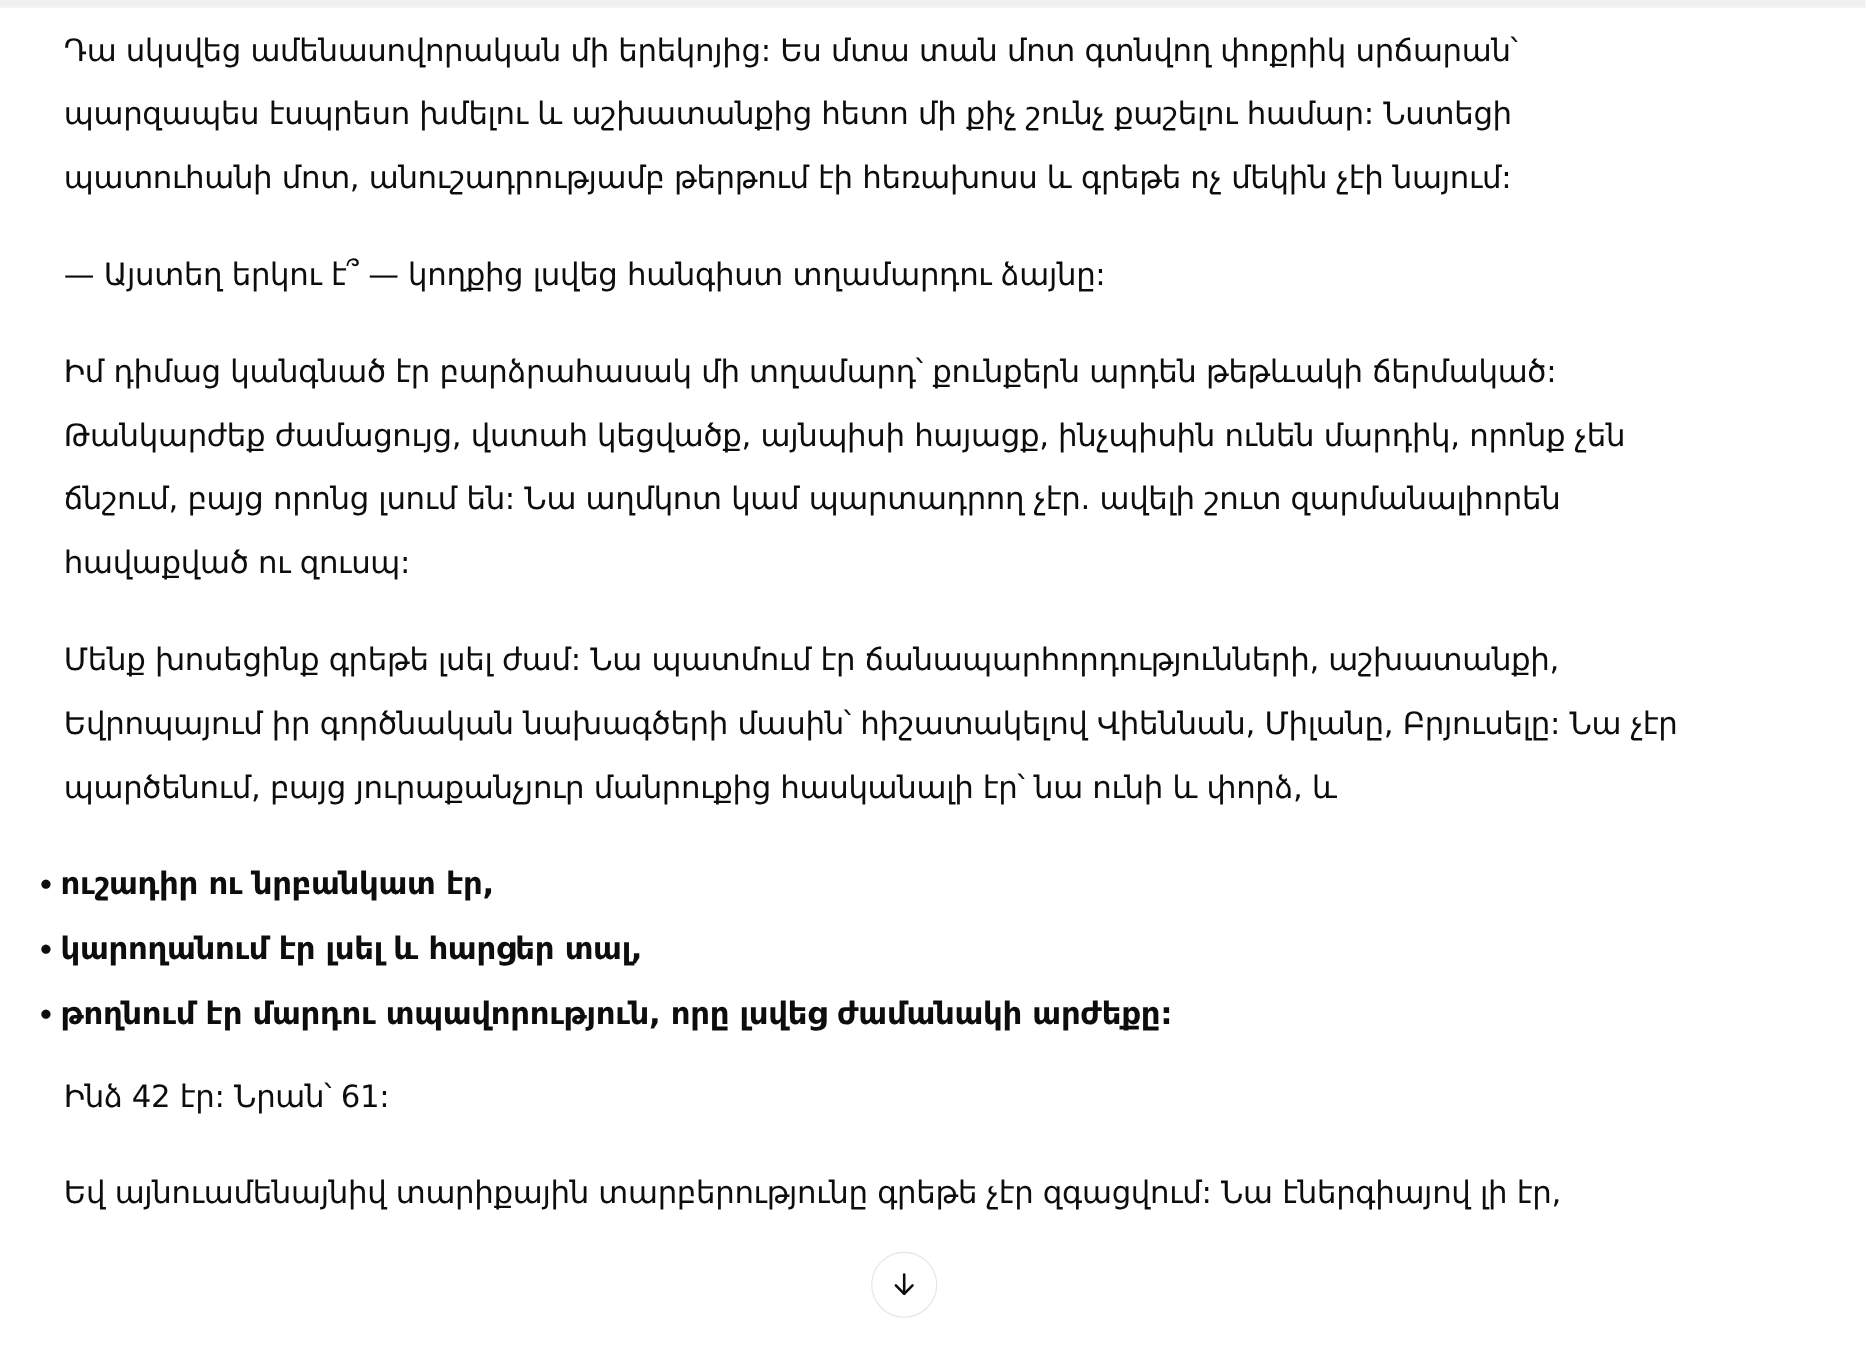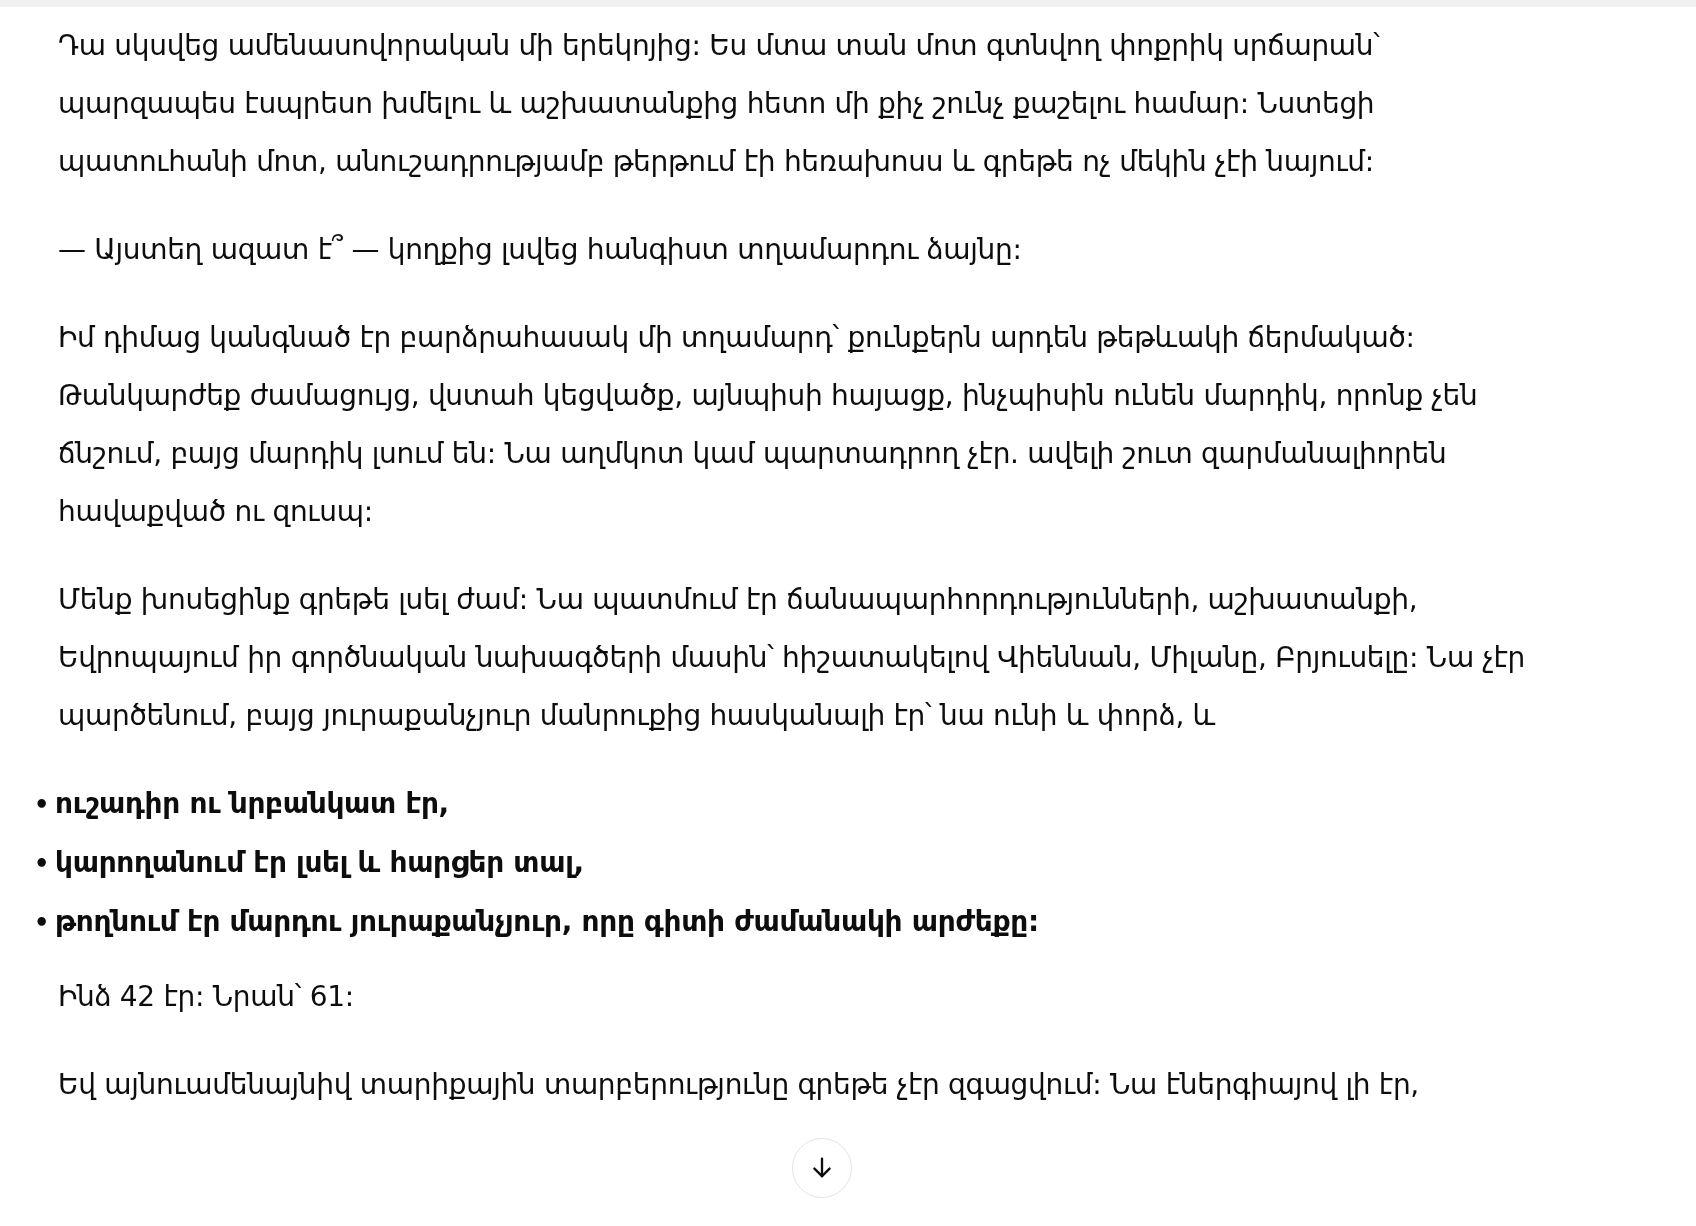--- a/index.html
+++ b/index.html
@@ -83,46 +83,46 @@
 
 <main class="content">
 
   <p>
     <span class="line">Դա սկսվեց ամենասովորական մի երեկոյից: Ես մտա տան մոտ գտնվող փոքրիկ սրճարան՝</span>
     <span class="line">պարզապես էսպրեսո խմելու և աշխատանքից հետո մի քիչ շունչ քաշելու համար: Նստեցի</span>
     <span class="line">պատուհանի մոտ, անուշադրությամբ թերթում էի հեռախոսս և գրեթե ոչ մեկին չէի նայում:</span>
   </p>
 
   <p>
-    <span class="line">— Այստեղ ազատ է՞ — կողքից լսվեց հանգիստ տղամարդու ձայնը:</span>
+    <span class="line">— Այստեղ երկու է՞ — կողքից լսվեց հանգիստ տղամարդու ձայնը:</span>
   </p>
 
   <p>
     <span class="line">Իմ դիմաց կանգնած էր բարձրահասակ մի տղամարդ՝ քունքերն արդեն թեթևակի ճերմակած:</span>
     <span class="line">Թանկարժեք ժամացույց, վստահ կեցվածք, այնպիսի հայացք, ինչպիսին ունեն մարդիկ, որոնք չեն</span>
-    <span class="line">ճնշում, բայց մարդիկ լսում են: Նա աղմկոտ կամ պարտադրող չէր. ավելի շուտ զարմանալիորեն</span>
+    <span class="line">ճնշում, բայց որոնց լսում են: Նա աղմկոտ կամ պարտադրող չէր. ավելի շուտ զարմանալիորեն</span>
     <span class="line">հավաքված ու զուսպ:</span>
   </p>
 
   <p>
     <span class="line">Մենք խոսեցինք գրեթե լսել ժամ: Նա պատմում էր ճանապարհորդությունների, աշխատանքի,</span>
     <span class="line">Եվրոպայում իր գործնական նախագծերի մասին՝ հիշատակելով Վիեննան, Միլանը, Բրյուսելը: Նա չէր</span>
     <span class="line">պարծենում, բայց յուրաքանչյուր մանրուքից հասկանալի էր՝ նա ունի և փորձ, և</span>
   </p>
 
 
   <ul class="bullet-list">
     <li>
       <span class="bullet-marker">•</span><span>ուշադիր ու նրբանկատ էր,</span>
     </li>
     <li>
       <span class="bullet-marker">•</span><span>կարողանում էր լսել և հարցեր տալ,</span>
     </li>
     <li>
-      <span class="bullet-marker">•</span><span>թողնում էր մարդու յուրաքանչյուր, որը գիտի ժամանակի արժեքը:</span>
+      <span class="bullet-marker">•</span><span>թողնում էր մարդու տպավորություն, որը լսվեց ժամանակի արժեքը:</span>
     </li>
   </ul>
 
   <p>
     <span class="line">Ինձ 42 էր: Նրան՝ 61:</span>
   </p>
 
   <p>
     <span class="line">Եվ այնուամենայնիվ տարիքային տարբերությունը գրեթե չէր զգացվում: Նա էներգիայով լի էր,</span>
   </p>

